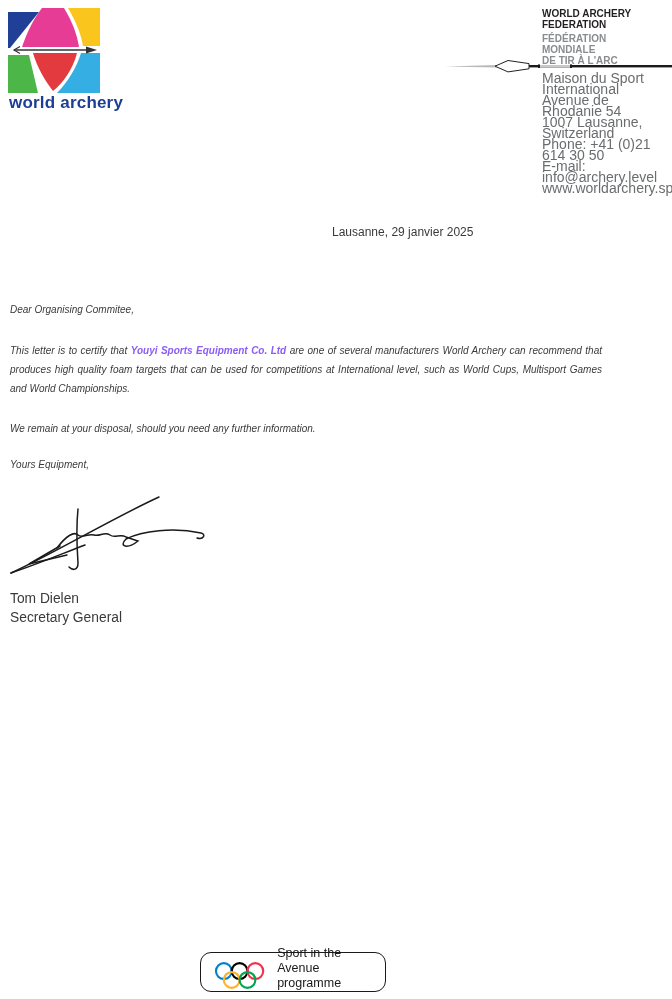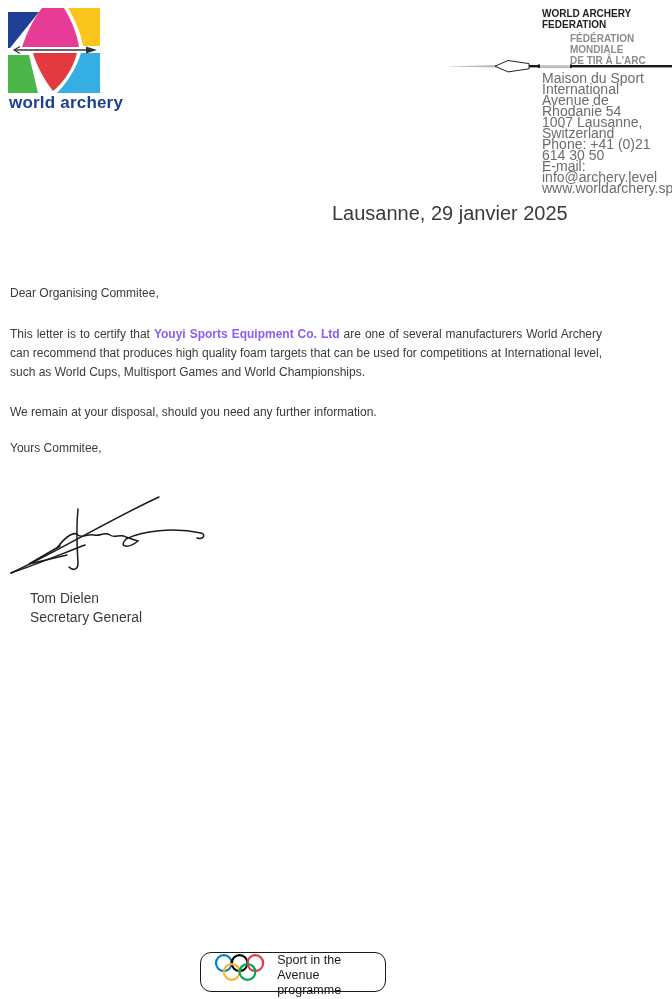--- a/index.html
+++ b/index.html
@@ -13,44 +13,44 @@
   
   .wa-logo { position:absolute; left:8px; top:8px; }
   .wa-wordmark {
     position:absolute; left:9px; top:93px;
     font-size:17px; font-weight:bold; letter-spacing:0.2px; color:#1c3e94;
   }
 
   
   .org-block { position:absolute; left:542px; top:8px; width:128px; }
   .org-en div { font-size:10px; line-height:11px; font-weight:bold; color:#231f20; }
-  .org-fr { margin-top:3px;margin-left:28px; }
+  .org-fr { margin-top:3px; }
   .org-fr div { font-size:10px; line-height:11px; font-weight:bold; color:#8a8c8f; }
   .addr-block { position:absolute; left:542px; top:73px; width:130px; }
   .addr-block div { font-size:14px; line-height:11px; color:#6a6c6e; }
 
   .arrow-graphic { position:absolute; left:445px; top:59px; }
 
   
-  .dateline { position:absolute; left:332px; top:202px; font-size:20px; }
-  .letter-body { position:absolute; left:10px; top:284px; width:592px;
-                 font-size:12px; line-height:19px; }
+  .dateline { position:absolute; left:332px; top:225px; font-size:12px; }
+  .letter-body { position:absolute; left:10px; top:300px; width:592px;
+                 font-size:10px; line-height:19px;font-style:italic; }
   .letter-body .para { margin-top:22px; text-align:justify; }
   .letter-body .para strong { color:#8b5cf6; }
   .letter-body .disposal { margin-top:21px; }
   .letter-body .closing { margin-top:17px; }
 
   .signature { position:absolute; left:5px; top:484px; }
-  .signatory { position:absolute; left:10px; top:589px; font-size:13.8px; line-height:19px;margin-left:20px; }
+  .signatory { position:absolute; left:10px; top:589px; font-size:13.8px; line-height:19px; }
 
   
   .olympic-box {
     position:absolute; left:200px; top:952px; width:186px; height:40px;
     border:1.5px solid #1a1a1a; border-radius:11px;
-    display:flex; align-items:flex-start; padding-left:13px;
+    display:flex; align-items:flex-end; padding-left:13px;
   }
   .olympic-text { margin-left:12px; font-size:12.5px; line-height:15px; color:#1a1a1a; }
 </style>
 </head>
 <body>
 
 <div class="page">
 
   <svg class="wa-logo" width="92" height="86" viewBox="0 0 92 86" aria-hidden="true">
     <polygon points="0,4 31,4 2,40 0,40" fill="#1f4096"></polygon>
@@ -94,21 +94,21 @@
     <div>E-mail: info@archery.level</div>
     <div>www.worldarchery.sport</div>
   </div>
 
   <div class="dateline">Lausanne, 29 janvier 2025</div>
 
   <div class="letter-body">
     <div class="salutation">Dear Organising Commitee,</div>
     <p class="para"><span>This letter is to certify that </span><strong>Youyi Sports Equipment Co. Ltd</strong><span>  are one of several manufacturers World Archery can recommend that produces high quality foam targets that can be used for competitions at International level, such as World Cups, Multisport Games and World Championships.</span></p>
     <div class="disposal">We remain at your disposal, should you need any further information.</div>
-    <div class="closing">Yours Commitee,</div>
+    <div class="closing">Yours Equipment,</div>
   </div>
 
   <svg class="signature" width="208" height="92" viewBox="0 0 208 92" aria-hidden="true">
     <g fill="none" stroke="#1a1a1a" stroke-width="1.5" stroke-linecap="round">
       <path d="M6,89 C48,70 108,34 154,13"></path>
       <path d="M6,89 C30,81 54,71 80,61"></path>
       <path d="M55,62 L24,80 L62,71"></path>
       <path d="M73,25 C71,44 72,64 73,79 C73,86 68,87 64,83"></path>
       <path d="M52,64 C61,52 69,47 73,51 C77,55 83,49 89,51 C95,53 99,47 105,51 C110,55 115,49 121,53 L133,57 C123,65 113,63 121,55 C137,47 168,43 196,49 C201,50 199,56 192,54"></path>
     </g>

